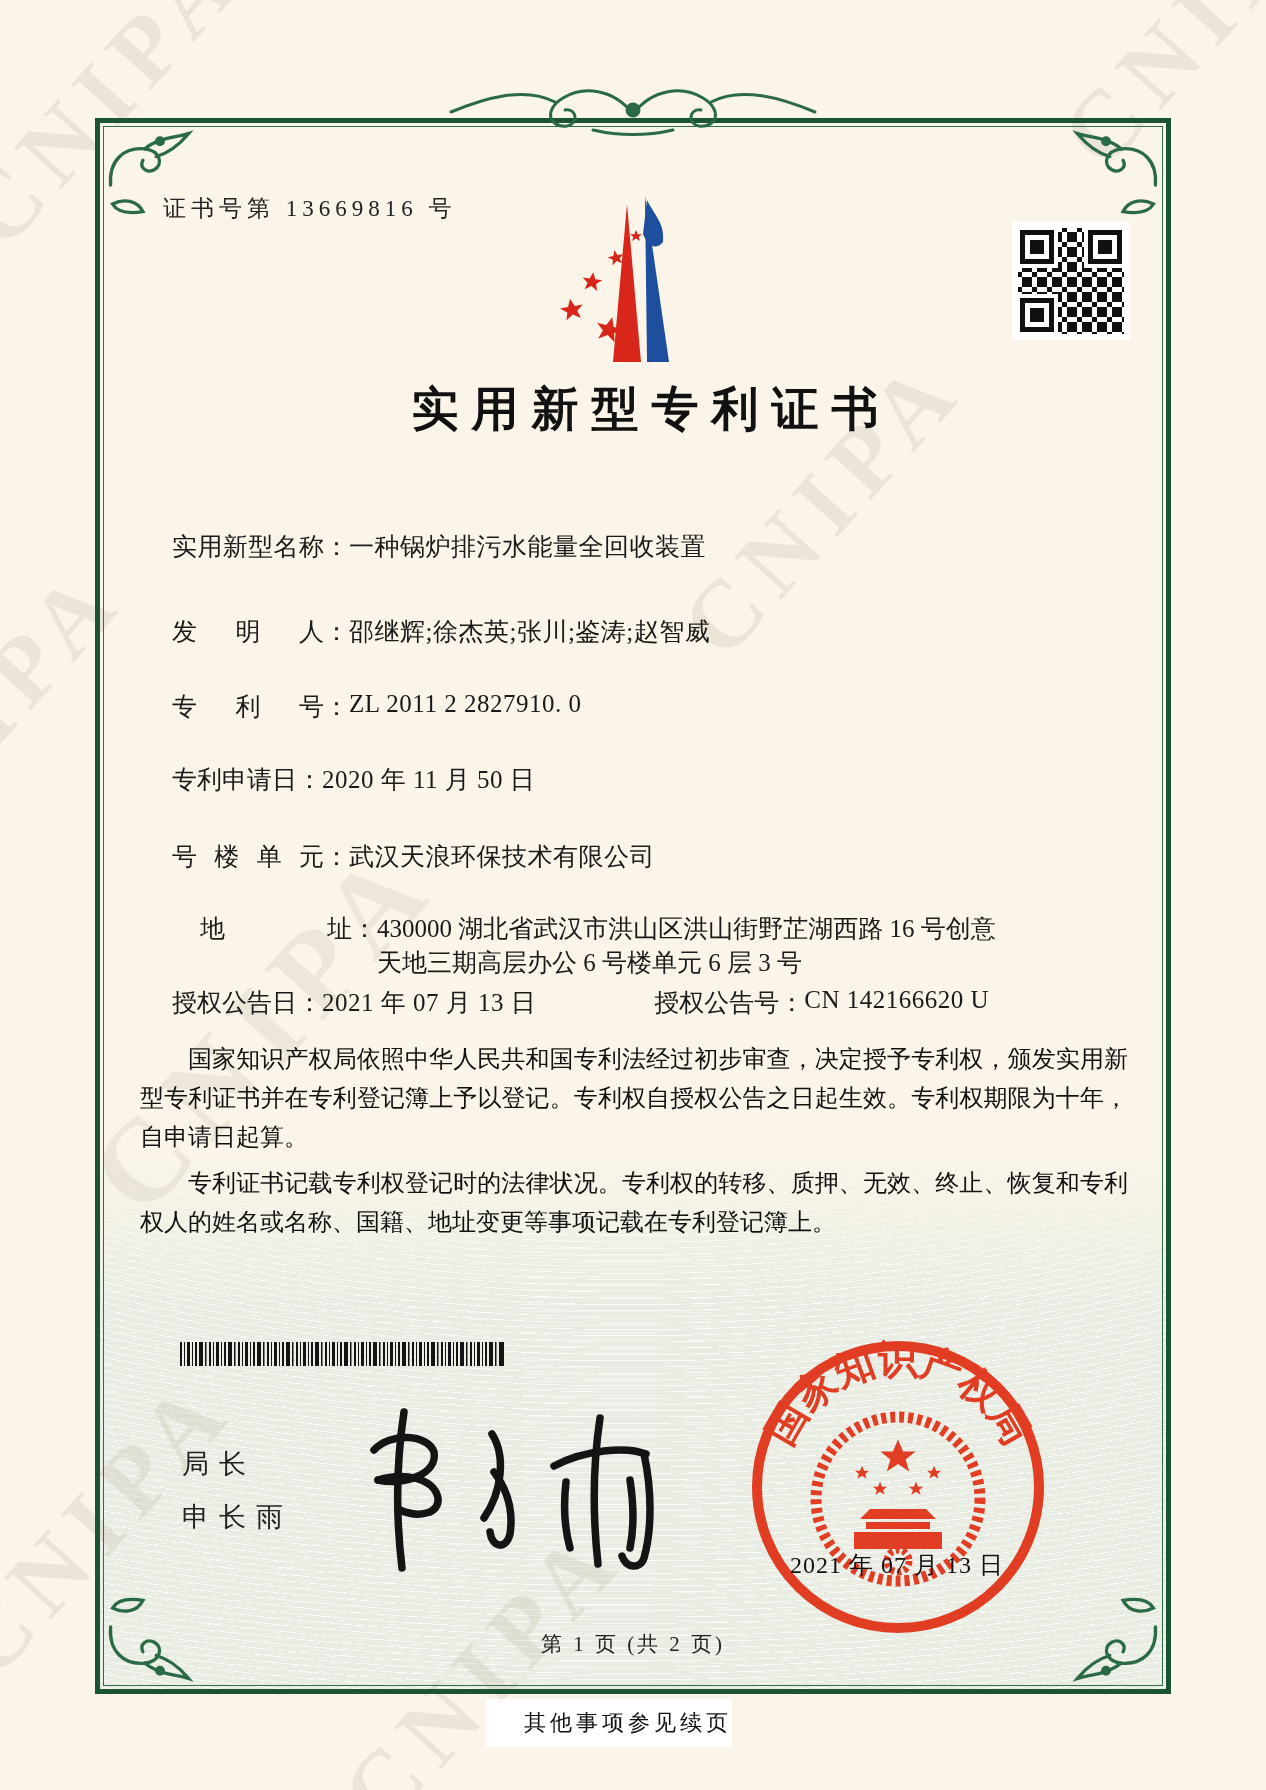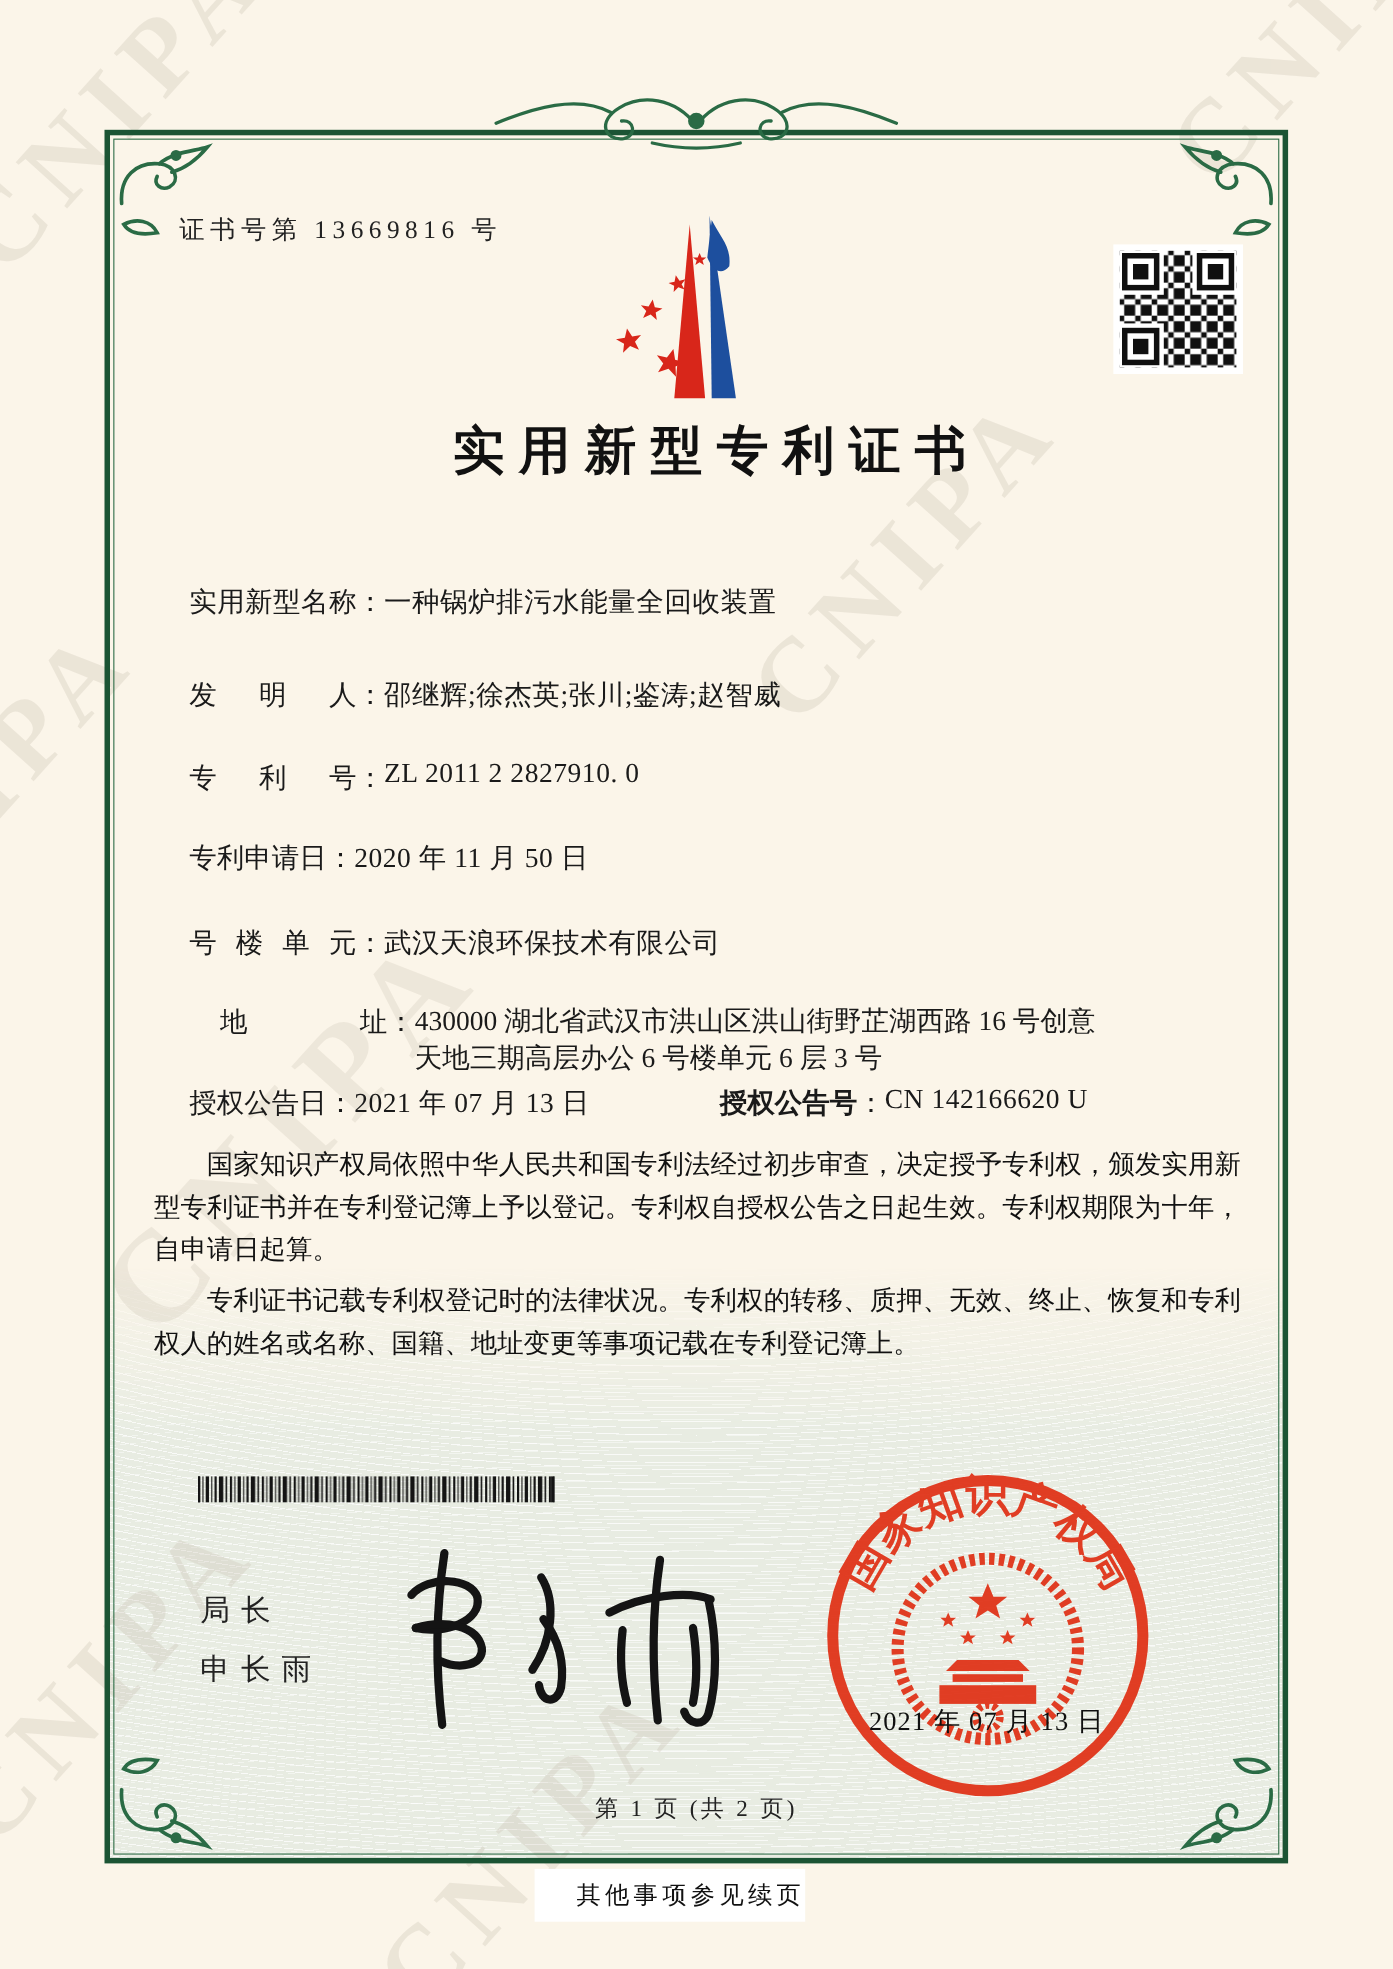--- a/index.html
+++ b/index.html
@@ -47,21 +47,21 @@
     font-size:47px;font-weight:bold;letter-spacing:13px;text-indent:13px;color:#111;padding-left:19px;
   }
   
   .fields{position:absolute;z-index:2;left:172px;top:0;width:960px;font-size:25px;color:#1a1a1a;}
   .frow{position:absolute;left:0;white-space:nowrap;}
   .f-lbl{display:inline-block;width:152px;text-align:justify;text-align-last:justify;vertical-align:top;}
   .f-lbl.tight{width:auto;text-align-last:auto;}
   .f-col{display:inline-block;vertical-align:top;}
   .f-val{display:inline-block;vertical-align:top;letter-spacing:.5px;}
   .addr-block{display:inline-block;vertical-align:top;white-space:normal;width:730px;line-height:34px;}
-  .pair2{margin-left:118px;font-weight:bold;}
+  .pair2{margin-left:118px;}
   
   .paras{position:absolute;z-index:2;left:140px;top:1040px;width:988px;
     font-size:24px;line-height:39px;text-align:justify;color:#111;}
   .paras p{margin:0 0 7px 0;text-indent:2em;}
   
   .barcode{position:absolute;z-index:2;left:180px;top:1342px;}
   .director-title,.director-name{
     position:absolute;z-index:2;left:182px;
     font-family:"Liberation Sans","DejaVu Sans",sans-serif;
     font-size:27px;letter-spacing:10px;color:#222;font-weight:500;

